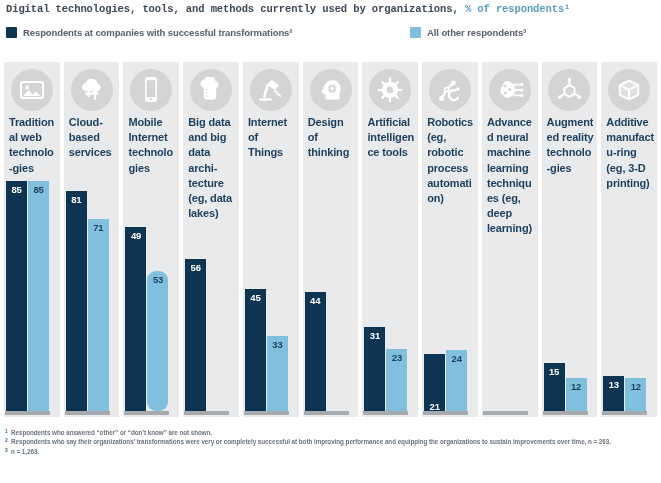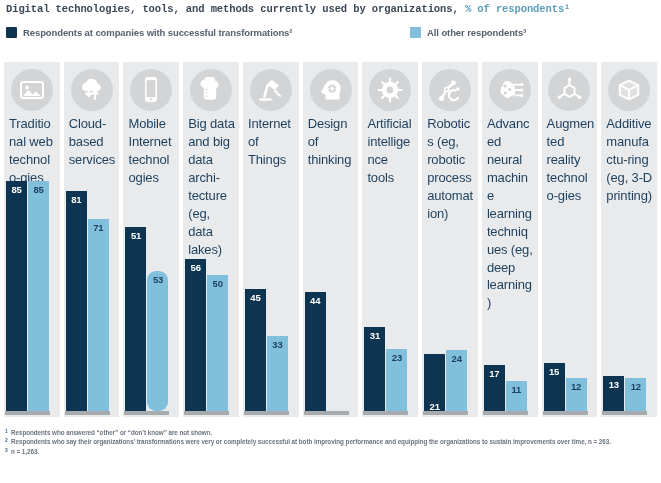--- a/index.html
+++ b/index.html
@@ -76,23 +76,23 @@
     align-items: center;
     justify-content: center;
   }
   .icon-badge svg { display: block; }
 
   
   .cat-label {
     position: absolute;
     left: 5px; right: 3px;
     top: 53px;
-    font-size: 13px;
+    font-size: 11px;
     line-height: 1.38;
-    font-weight: normal;
+    font-weight: bold;
     color: #1c3f5e;
     letter-spacing: -0.15px;
     word-break: break-word;
     hyphens: manual;
   }
 
   
   .bars {
     position: absolute;
     left: 2px; right: 2px;
@@ -232,21 +232,21 @@
           <rect x="4" y="1" width="12" height="25" rx="2.4" fill="#ffffff"></rect>
           <rect x="5.6" y="4.2" width="8.8" height="17" fill="#d2d4d6"></rect>
           <circle cx="10" cy="23.4" r="1.1" fill="#d2d4d6"></circle>
         </svg>
       </div>
       <div class="cat-label">Mobile Internet technologies</div>
       <div class="baseplate"></div>
       <div class="bars">
         <div class="bar dark">
           <div class="fill" style="height: 184px;">
-            <span class="bar-value">51</span>
+            <span class="bar-value">49</span>
           </div>
         </div>
         <div class="bar light">
           <div class="fill" style="height: 140px; border-radius: 9px;">
             <span class="bar-value">53</span>
           </div>
         </div>
       </div>
     </div>
     <div class="col">
@@ -268,25 +268,20 @@
             <circle cx="9.4" cy="19.2" r="0.8"></circle>
           </g>
         </svg>
       </div>
       <div class="cat-label">Big data and big data archi-tecture (eg, data lakes)</div>
       <div class="baseplate"></div>
       <div class="bars">
         <div class="bar dark">
           <div class="fill" style="height: 152px;">
             <span class="bar-value">56</span>
-          </div>
-        </div>
-        <div class="bar light">
-          <div class="fill" style="height: 136px;">
-            <span class="bar-value">50</span>
           </div>
         </div>
       </div>
     </div>
     <div class="col">
       <div class="icon-badge">
         <svg width="26" height="26" viewBox="0 0 26 26">
           <path d="M13.5 2.5l7.5 6-4.2 4.6-7.6-5.6z" fill="#ffffff"></path>
           <path d="M9.6 8.6L6.4 19.5" stroke="#ffffff" stroke-width="2.6" stroke-linecap="round"></path>
           <path d="M2.5 22.5h10" stroke="#ffffff" stroke-width="2.6" stroke-linecap="round"></path>
@@ -409,32 +404,20 @@
           </g>
           <g fill="#ffffff">
             <circle cx="25.8" cy="6.6" r="1.6"></circle>
             <circle cx="25.8" cy="12" r="1.6"></circle>
             <circle cx="25.8" cy="17.4" r="1.6"></circle>
           </g>
         </svg>
       </div>
       <div class="cat-label">Advanced neural machine learning techniques (eg, deep learning)</div>
       <div class="baseplate"></div>
-      <div class="bars">
-        <div class="bar dark">
-          <div class="fill" style="height: 46px;">
-            <span class="bar-value">17</span>
-          </div>
-        </div>
-        <div class="bar light">
-          <div class="fill" style="height: 30px;">
-            <span class="bar-value">11</span>
-          </div>
-        </div>
-      </div>
     </div>
     <div class="col">
       <div class="icon-badge">
         <svg width="27" height="27" viewBox="0 0 27 27">
           <g stroke="#ffffff" stroke-width="2" fill="none">
             <path d="M13.5 8.2l5 2.9v5.8l-5 2.9-5-2.9v-5.8z"></path>
             <path d="M13.5 8.2V2.4M8.5 16.9l-5 2.9M18.5 16.9l5 2.9"></path>
           </g>
           <g fill="#ffffff">
             <circle cx="13.5" cy="2.4" r="1.8"></circle>

